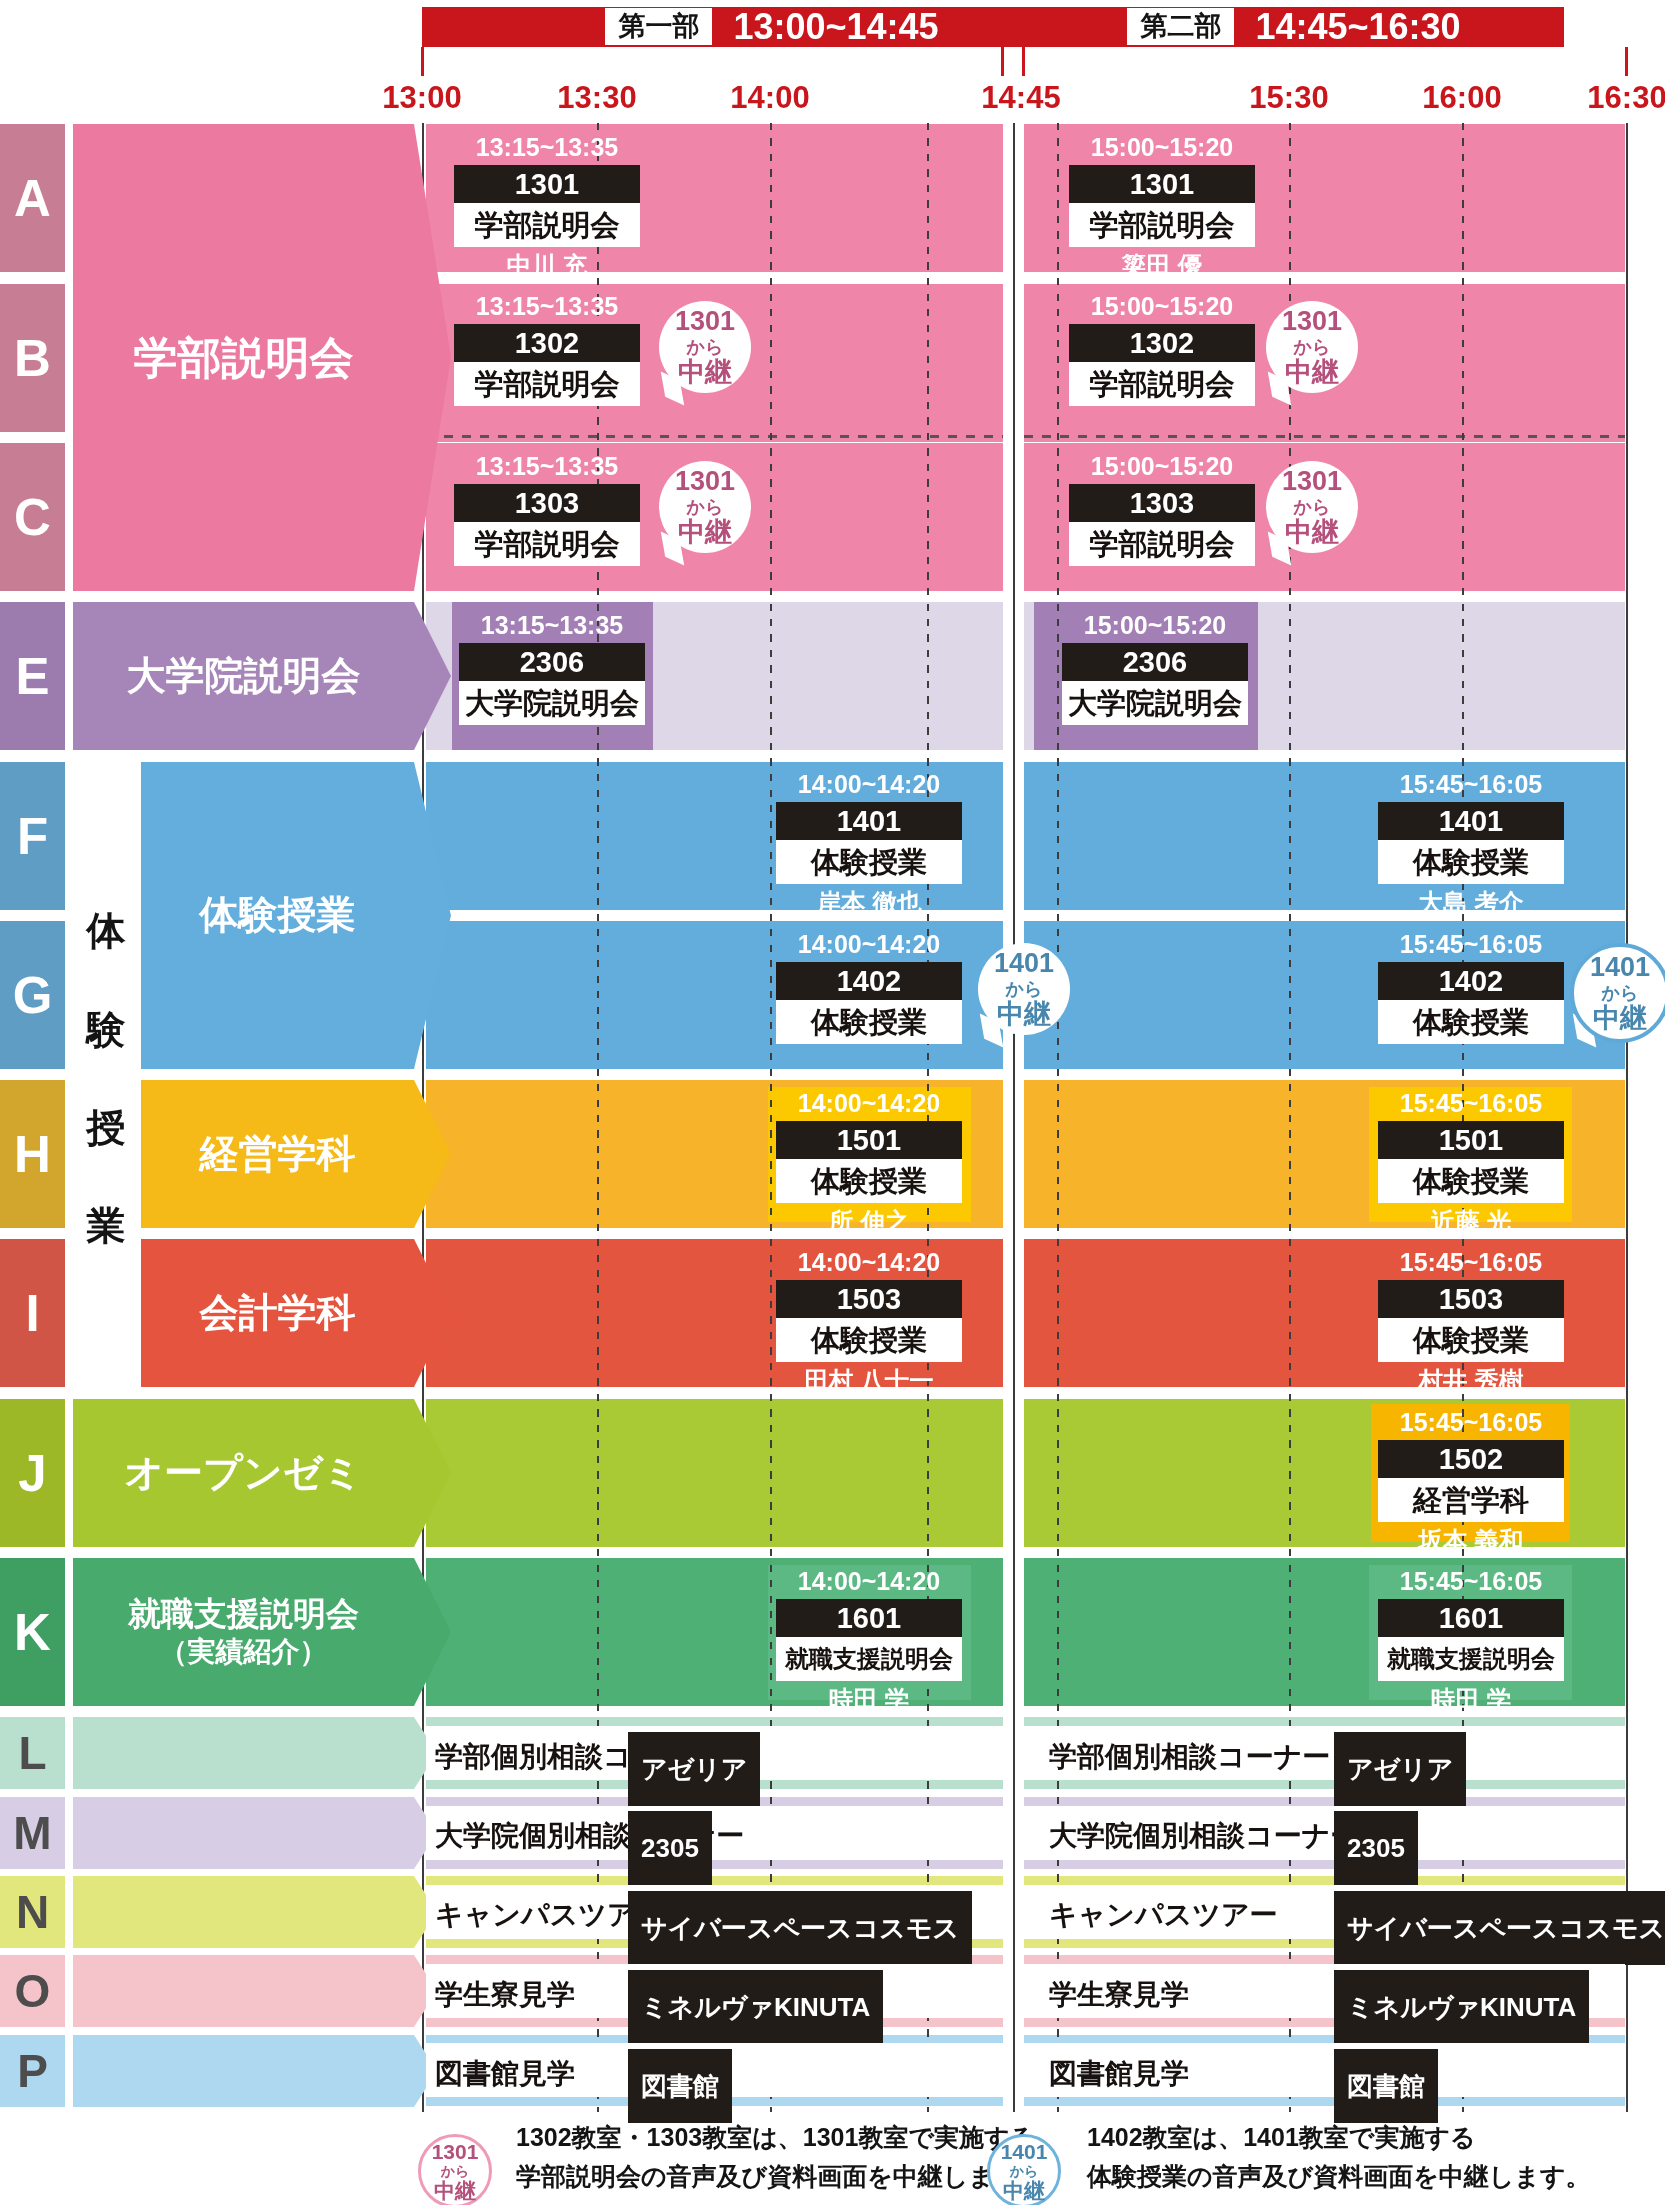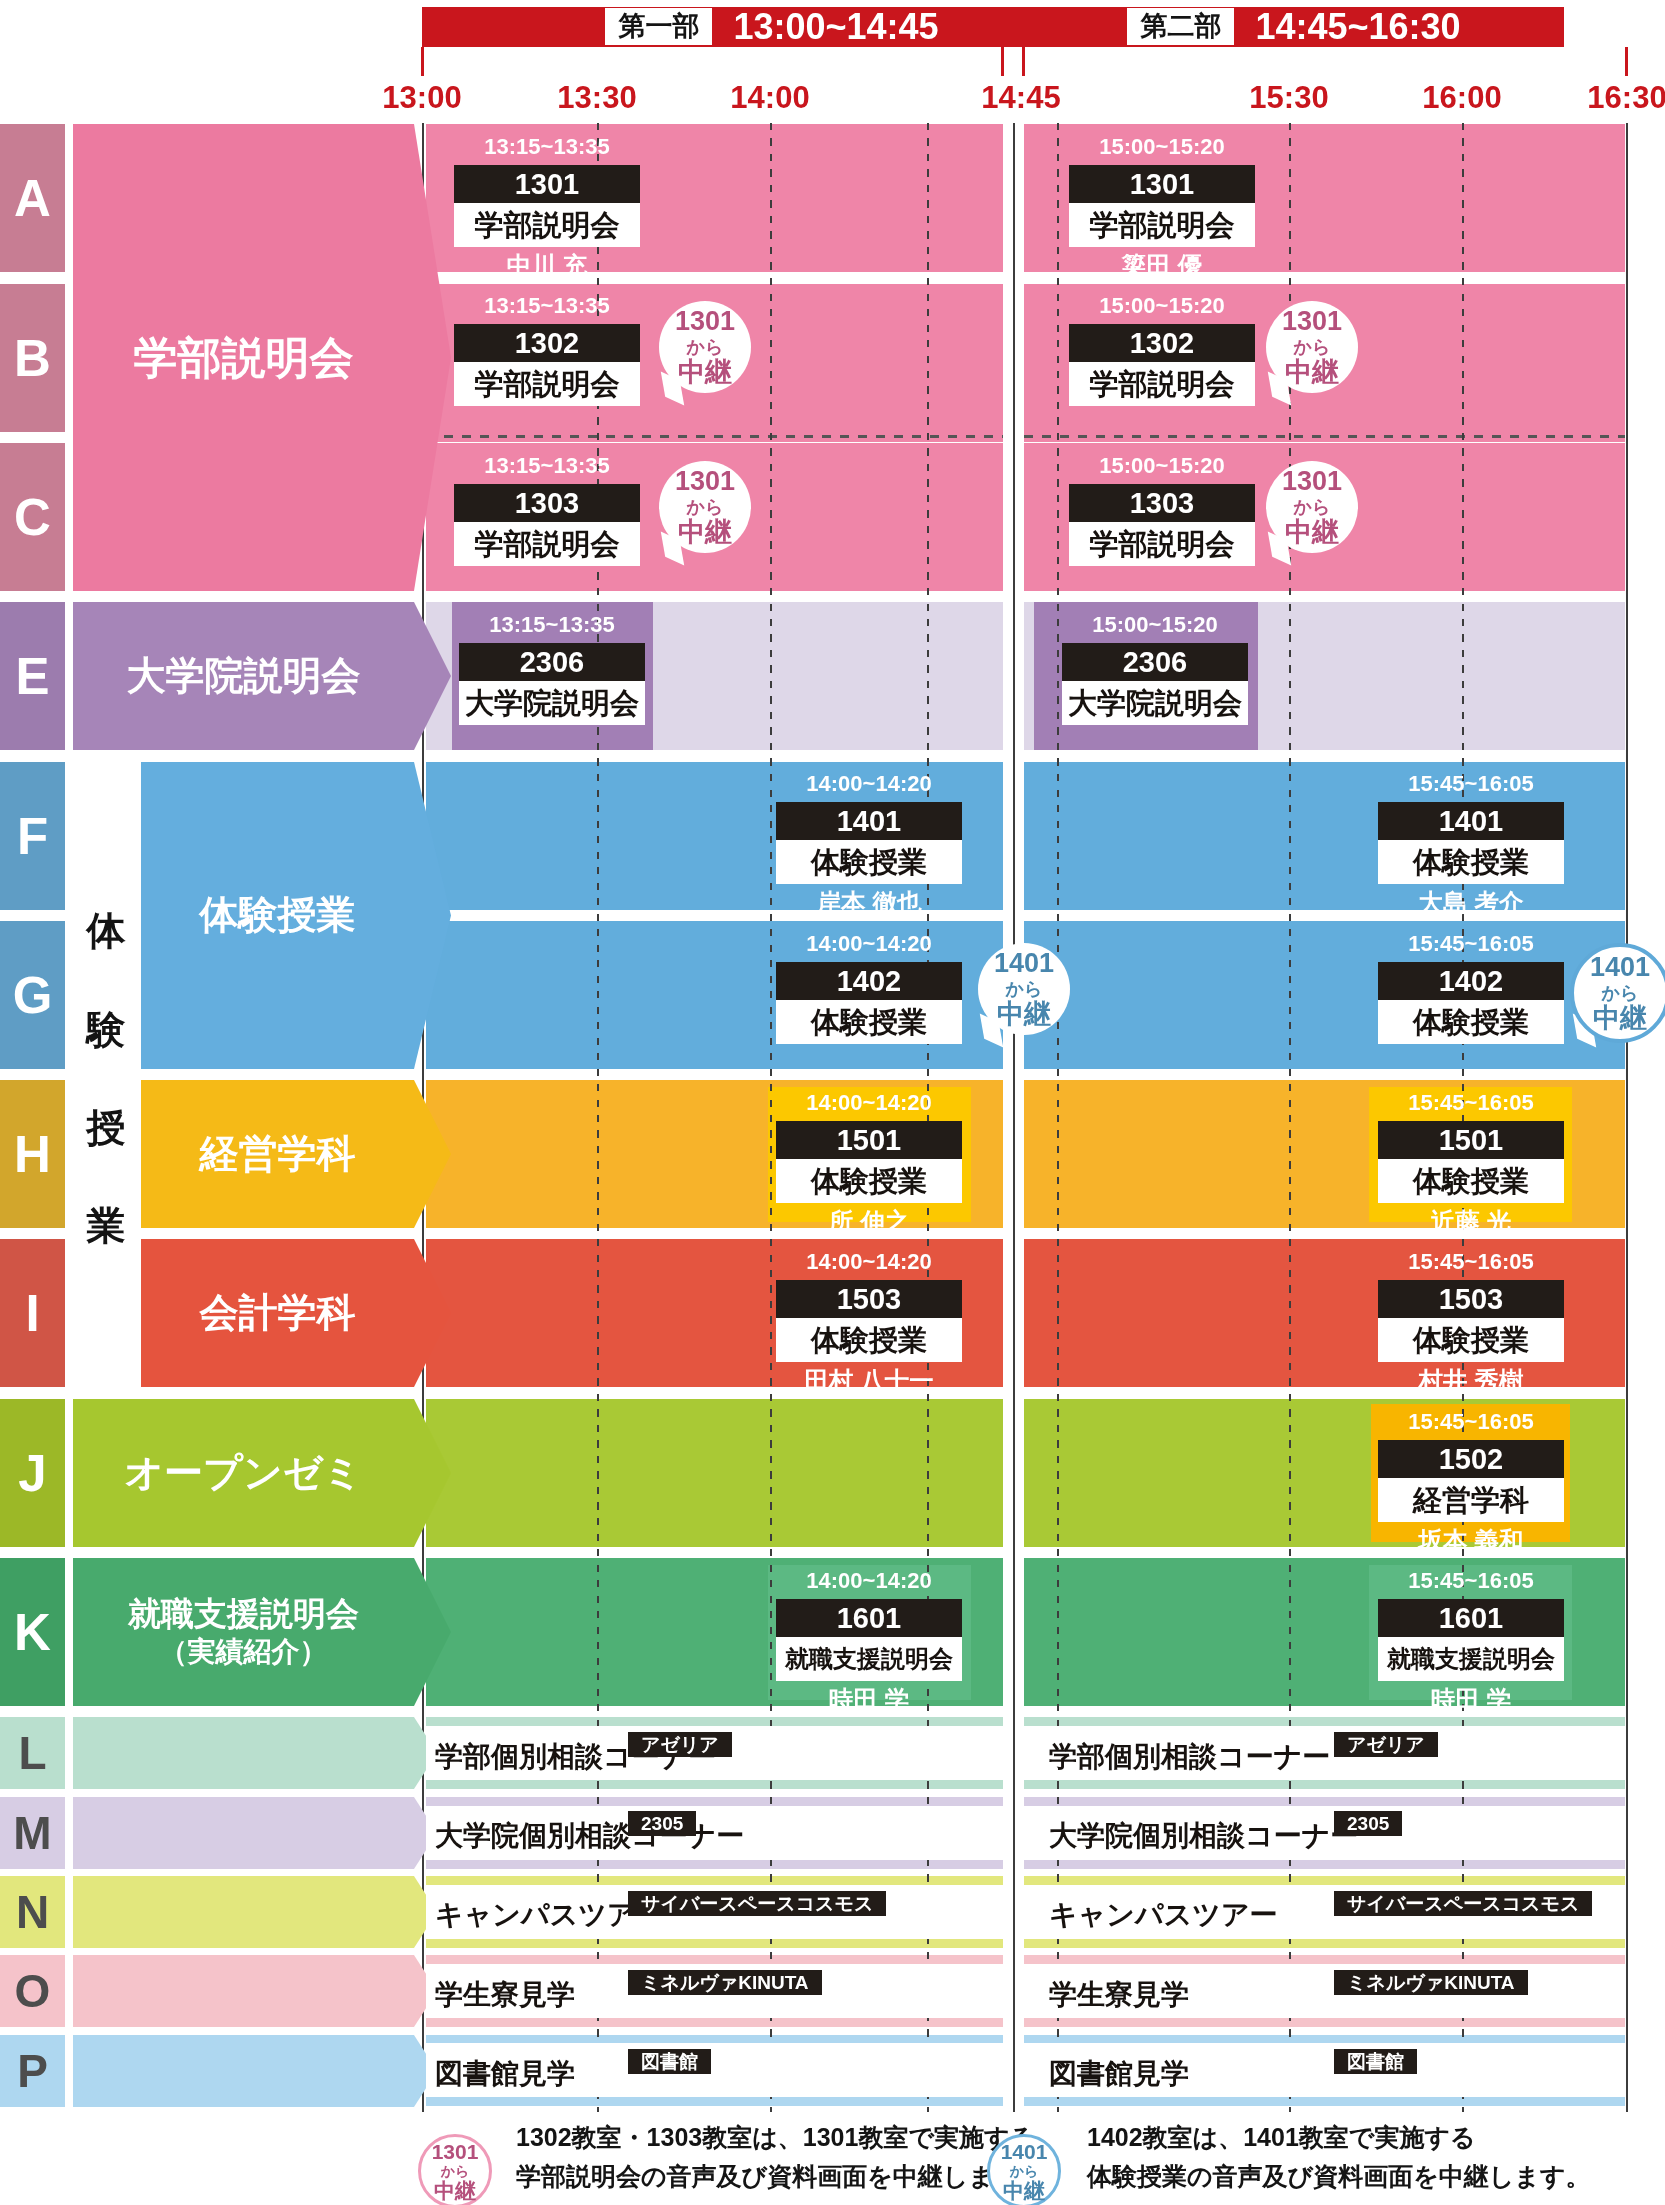--- a/index.html
+++ b/index.html
@@ -10,29 +10,29 @@
   .bar .tag{background:#fff;color:#141414;font-weight:bold;font-size:27px;line-height:1;padding:4.9px 13px;}
   .bar .time{font-weight:bold;font-size:36px;}
   .tick{width:3.3px;background:#c9161d;}
   .tlabel{font-weight:bold;font-size:31px;color:#c9161d;transform:translateX(-50%);white-space:nowrap;}
   .vline{width:1.6px;background:#3c3c3c;}
   .dline{width:1.6px;background:repeating-linear-gradient(to bottom,#3c3c3c 0 7.4px,transparent 7.4px 15.5px);}
   .letter{display:flex;align-items:center;justify-content:center;font-weight:bold;font-size:51px;color:#fff;}
   .letter.dark{color:#4d4d4d;font-size:46px;}
   .garrow{display:flex;flex-direction:column;align-items:center;justify-content:center;color:#fff;font-weight:bold;text-align:center;}
   .sess{width:186px;display:flex;flex-direction:column;align-items:center;}
-  .sess .t{height:36px;line-height:36px;font-size:22px;font-weight:bold;color:#fff;white-space:nowrap;}
+  .sess .t{height:36px;line-height:36px;font-size:25px;font-weight:bold;color:#fff;white-space:nowrap;}
   .sess .r{width:100%;height:38px;line-height:38px;background:#221c18;color:#fff;font-weight:bold;font-size:29px;text-align:center;}
   .sess .w{width:100%;height:44px;line-height:44px;background:#fff;color:#17120f;font-weight:bold;font-size:29px;text-align:center;white-space:nowrap;}
   .sess .n{height:34px;line-height:38px;font-size:24.5px;font-weight:bold;color:#fff;white-space:nowrap;}
   .badge{border-radius:50%;background:#fff;display:flex;flex-direction:column;align-items:center;justify-content:center;line-height:1;z-index:6;}
   .badge div{font-weight:bold;}
   .tail{width:21px;height:21px;background:#fff;z-index:5;}
   .lpLabel{font-weight:bold;font-size:28px;color:#17120f;white-space:nowrap;}
-  .lpBox{background:#221c18;color:#fff;font-weight:bold;font-size:19px;line-height:1;padding:3px 13px;white-space:nowrap;}
+  .lpBox{background:#221c18;color:#fff;font-weight:bold;font-size:26px;line-height:1;padding:24px 13px;white-space:nowrap;}
   .fn{font-weight:bold;font-size:25px;color:#141414;line-height:1.55;white-space:nowrap;}
   .vchar{font-weight:bold;font-size:39px;color:#141414;width:52px;text-align:center;}
   .sepline{height:2.5px;background:repeating-linear-gradient(to right,#555 0 9px,transparent 9px 18px);}
 </style>
 </head>
 <body>
 
 <div id="stage">
   <div class="bar abs" style="left:422px;top:6.5px;width:700px;height:40px;">
     <span class="tag">第一部</span>

